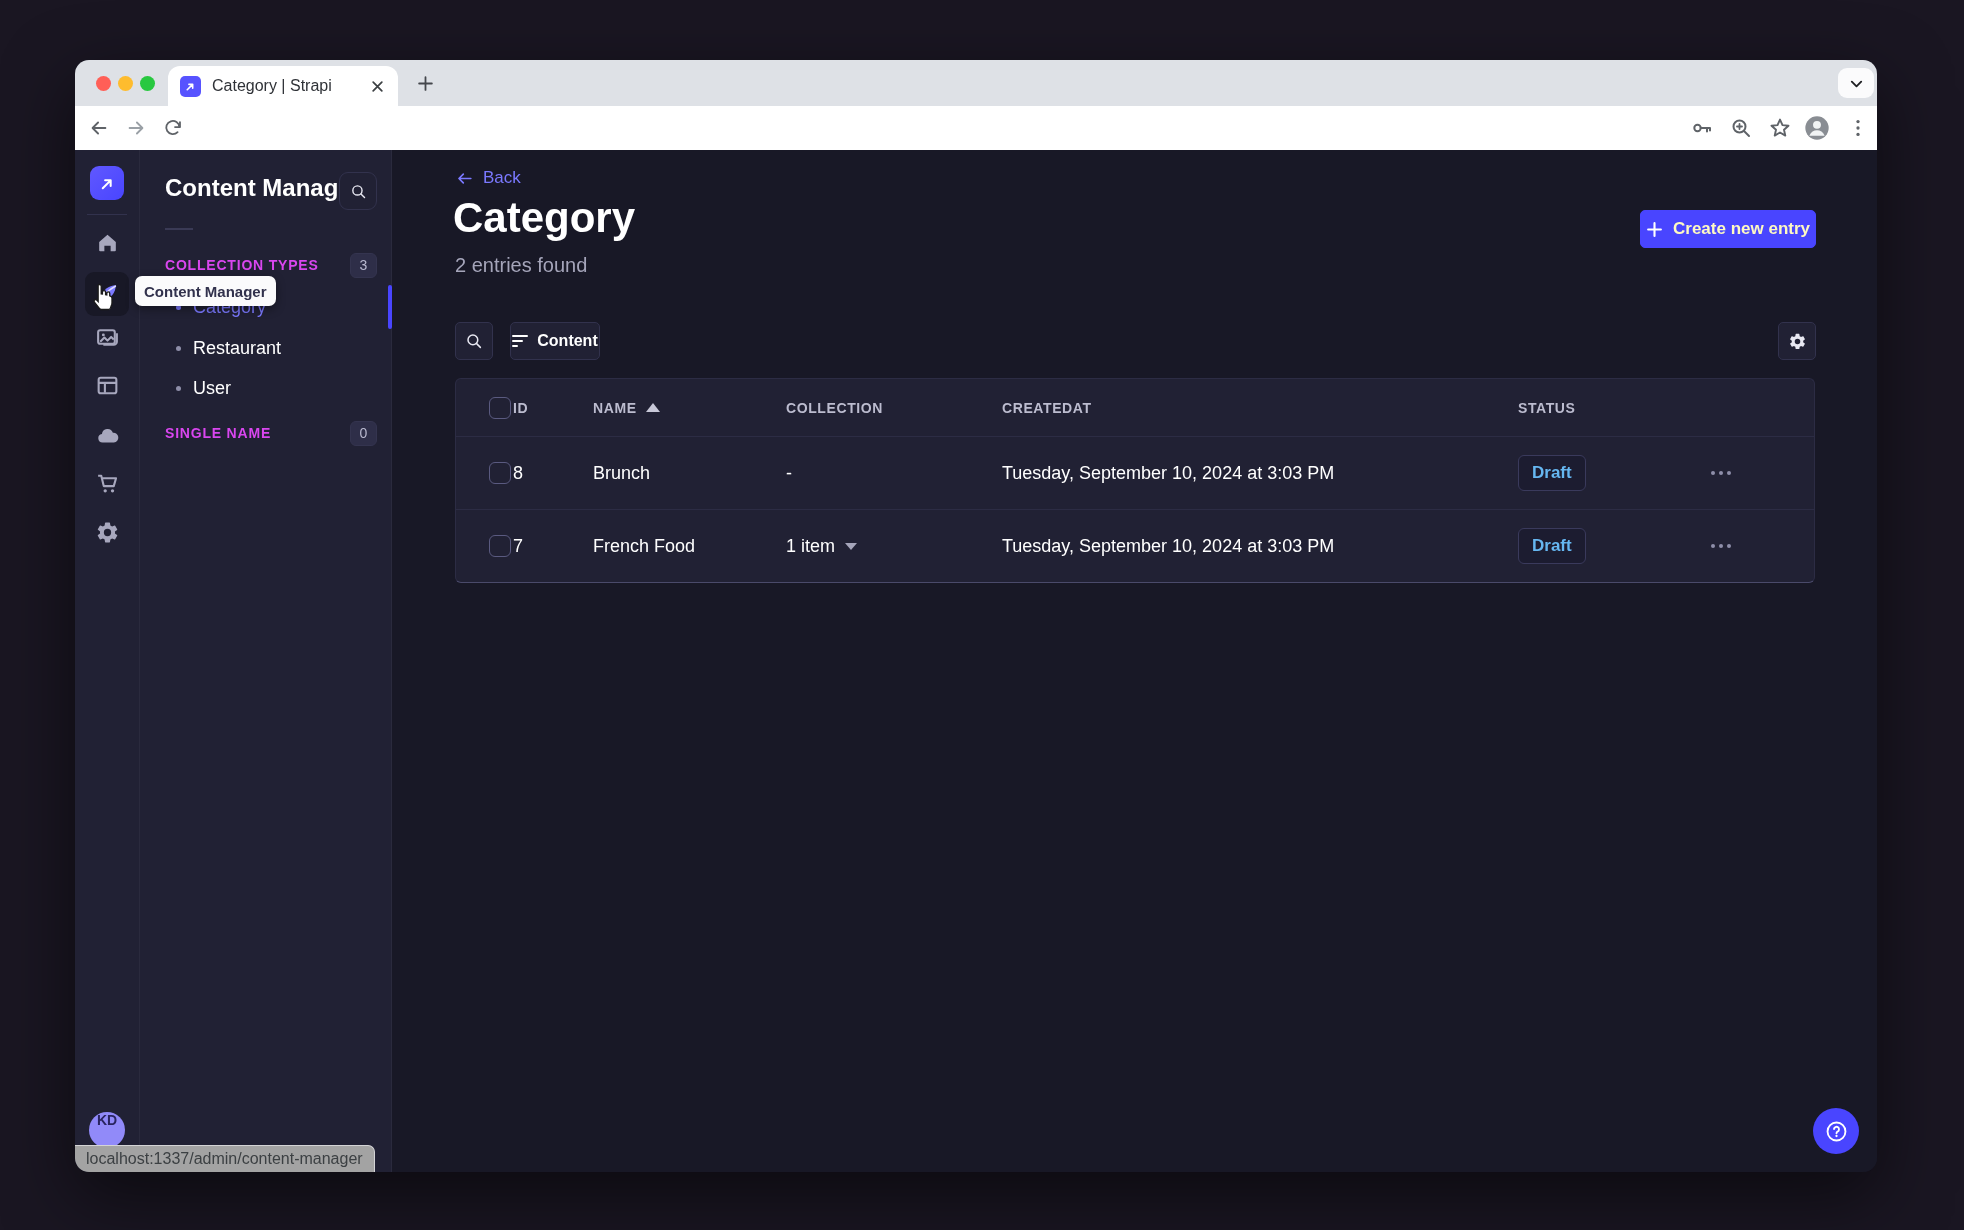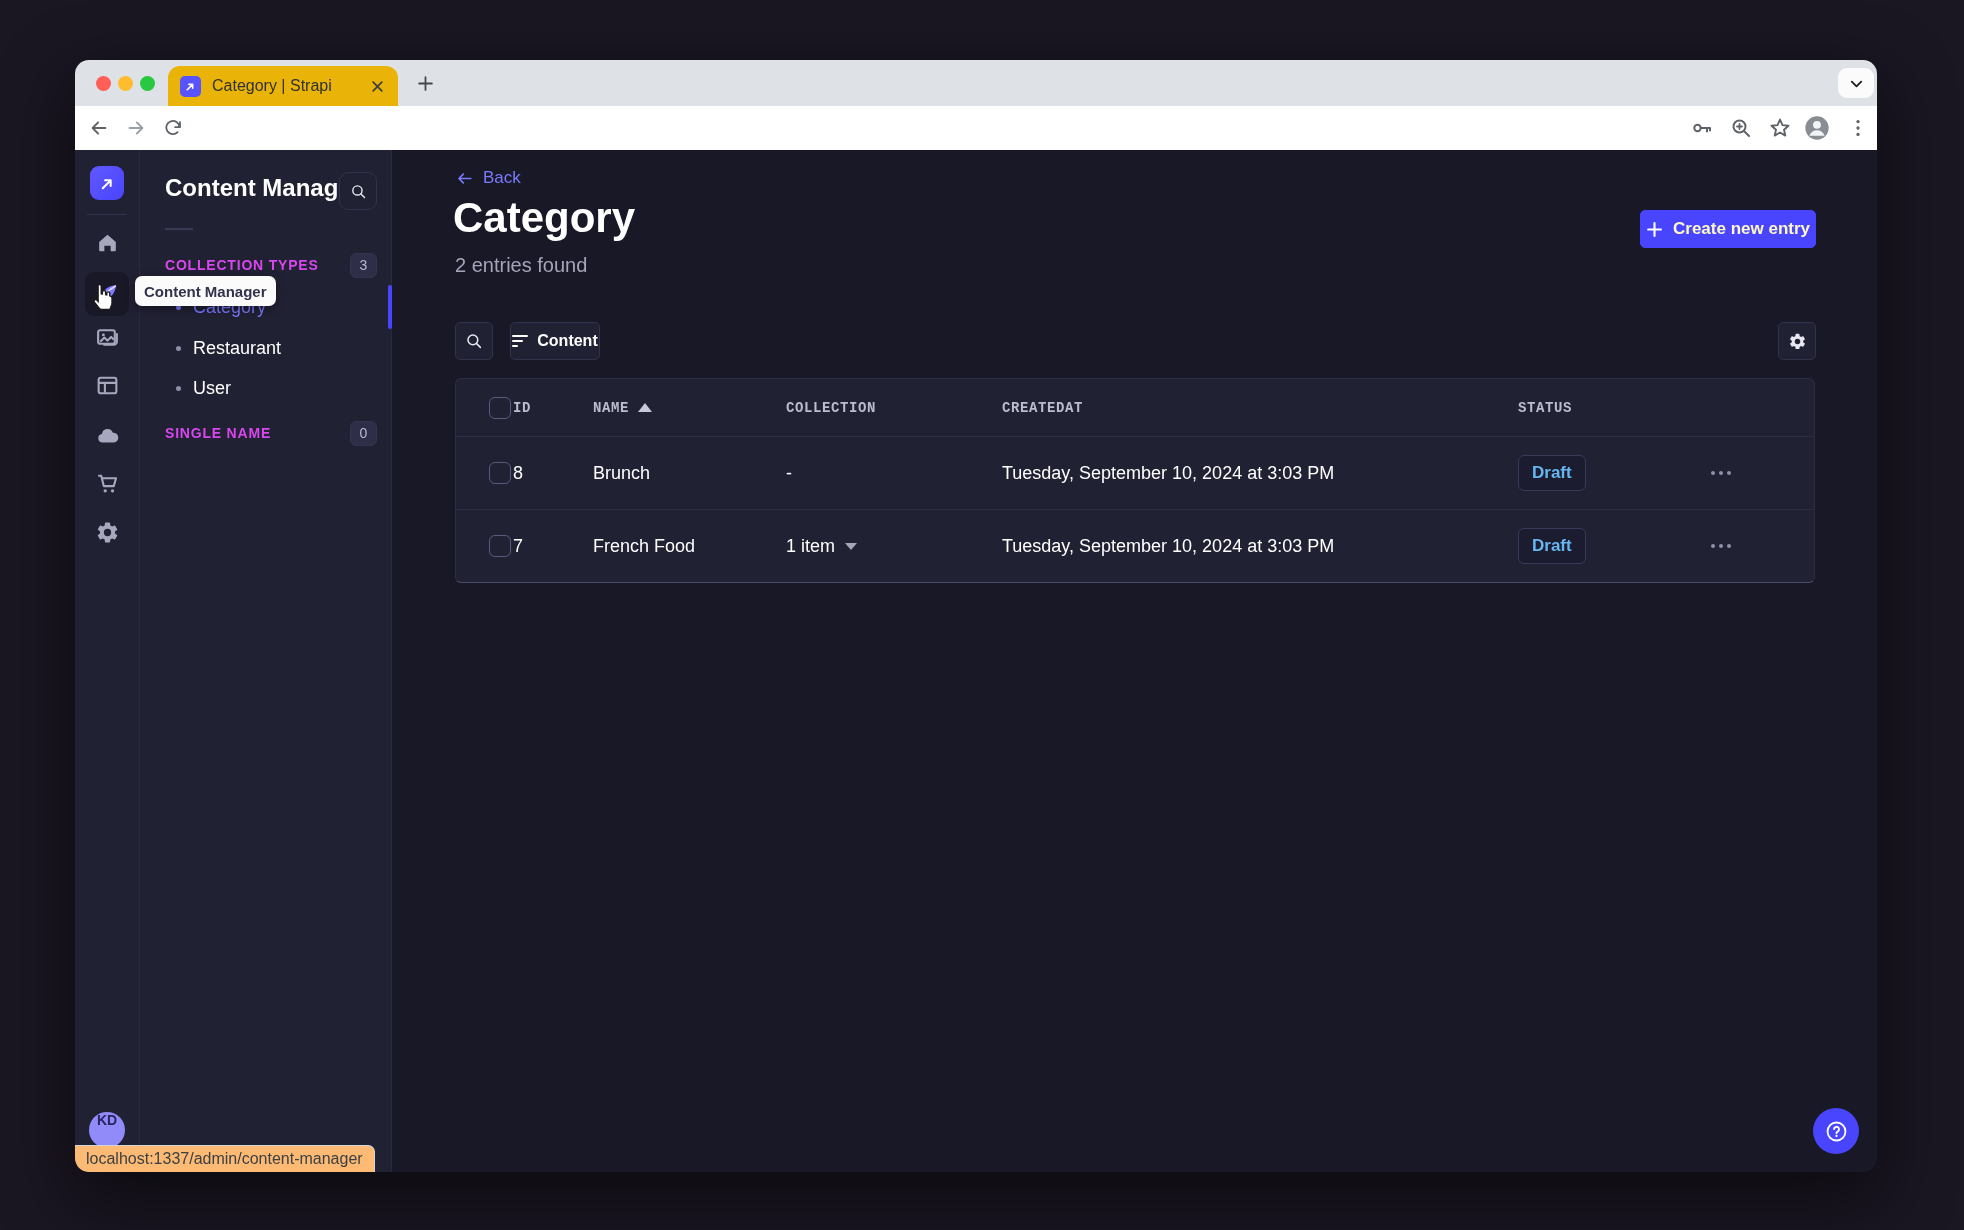--- a/index.html
+++ b/index.html
@@ -11,21 +11,21 @@
   .browser { position:absolute; left:75px; top:60px; width:1802px; height:1112px;
              border-radius:14px; overflow:hidden; background:#181826;
              box-shadow:0 24px 70px rgba(0,0,0,.55); }
 
   
   .tabstrip { position:absolute; left:0; top:0; width:100%; height:46px; background:#dee1e6; }
   .light { position:absolute; top:16px; width:15px; height:15px; border-radius:50%; }
   .light.red { left:21px; background:#ff5f57; }
   .light.yellow { left:43px; background:#febc2e; }
   .light.green { left:65px; background:#28c840; }
-  .tab { position:absolute; left:93px; top:6px; width:230px; height:40px; background:#eab308;
+  .tab { position:absolute; left:93px; top:6px; width:230px; height:40px; background:#ffffff;
          border-radius:12px 12px 0 0; display:flex; align-items:center; padding:11px 12px; }
   .favicon { width:21px; height:21px; border-radius:5px; background:#5753ff;
              display:flex; align-items:center; justify-content:center; flex:none; }
   .tab-title { font-size:16px; color:#2f3237; margin-left:11px; white-space:nowrap; overflow:hidden; flex:1; }
   .tab-close { width:18px; height:18px; flex:none; display:flex; align-items:center; justify-content:center; }
   .newtab-btn { position:absolute; left:338px; top:11px; width:25px; height:25px;
                 display:flex; align-items:center; justify-content:center; }
   .tabsearch-btn { position:absolute; left:1763px; top:8px; width:36px; height:30px; background:#fbfbfc;
                    border-radius:9px; display:flex; align-items:center; justify-content:center; }
 
@@ -92,36 +92,36 @@
   .search-tool { left:380px; width:38px; }
   .filters-tool { left:435px; width:90px; gap:9px; color:#fff; font-size:16px; font-weight:600; }
   .gear-tool { left:1703px; width:38px; }
   .filter-lines { display:flex; flex-direction:column; gap:3px; align-items:flex-start; }
   .filter-lines i { display:block; height:2px; background:#fff; border-radius:1px; }
 
   
   .table { position:absolute; left:380px; top:228px; width:1360px; background:#212134;
            border:1px solid #2c2c44; border-bottom:1px solid #4a4a6a; border-radius:6px; }
   .trow { display:grid; grid-template-columns:57px 80px 193px 216px 516px 165px 1fr; align-items:center; }
-  .thead { height:57px;font-family:Liberation Mono, monospace; }
+  .thead { height:57px; }
   .tbody-row { height:73px; border-top:1px solid #2c2c44; }
   .th { font-size:14px; font-weight:700; letter-spacing:.6px; color:#bcbccf; display:flex; align-items:center; gap:9px; }
   .td { font-size:18px; color:#fff; display:flex; align-items:center; }
   .cb { width:22px; height:22px; margin-left:33px; border:1px solid #5a5a80; border-radius:6px; background:transparent; }
   .sort-asc { width:0; height:0; border-left:7px solid transparent; border-right:7px solid transparent;
               border-bottom:9px solid #c8c8d8; }
   .chev-down { width:0; height:0; border-left:6px solid transparent; border-right:6px solid transparent;
                border-top:7px solid #a5a5ba; margin-left:10px; }
   .draft-badge { height:36px; padding:0 13px; border:1px solid #3a3a5c; border-radius:6px; background:#1c1c30;
                  display:flex; align-items:center; color:#66b7f1; font-size:17px; font-weight:600; }
   .dots { display:flex; gap:4px; margin-left:28px; }
   .dots i { width:4px; height:4px; border-radius:50%; background:#8e8ea9; }
 
   
-  .statusbar { position:absolute; left:0; bottom:0; height:27px; padding:0 11px; background:#fdba74;
+  .statusbar { position:absolute; left:0; bottom:0; height:27px; padding:0 11px; background:#a3a3a3;
                border:1px solid #d4d4d6; border-left:none; border-bottom:none; border-radius:0 7px 0 12px;
                display:flex; align-items:center; font-size:16px; color:#3c4043; z-index:50; }
   .help-fab { position:absolute; left:1738px; top:958px; width:46px; height:46px; border-radius:50%;
               background:#4945ff; display:flex; align-items:center; justify-content:center; }
 </style>
 </head>
 <body>
 
 <div class="browser">
 

